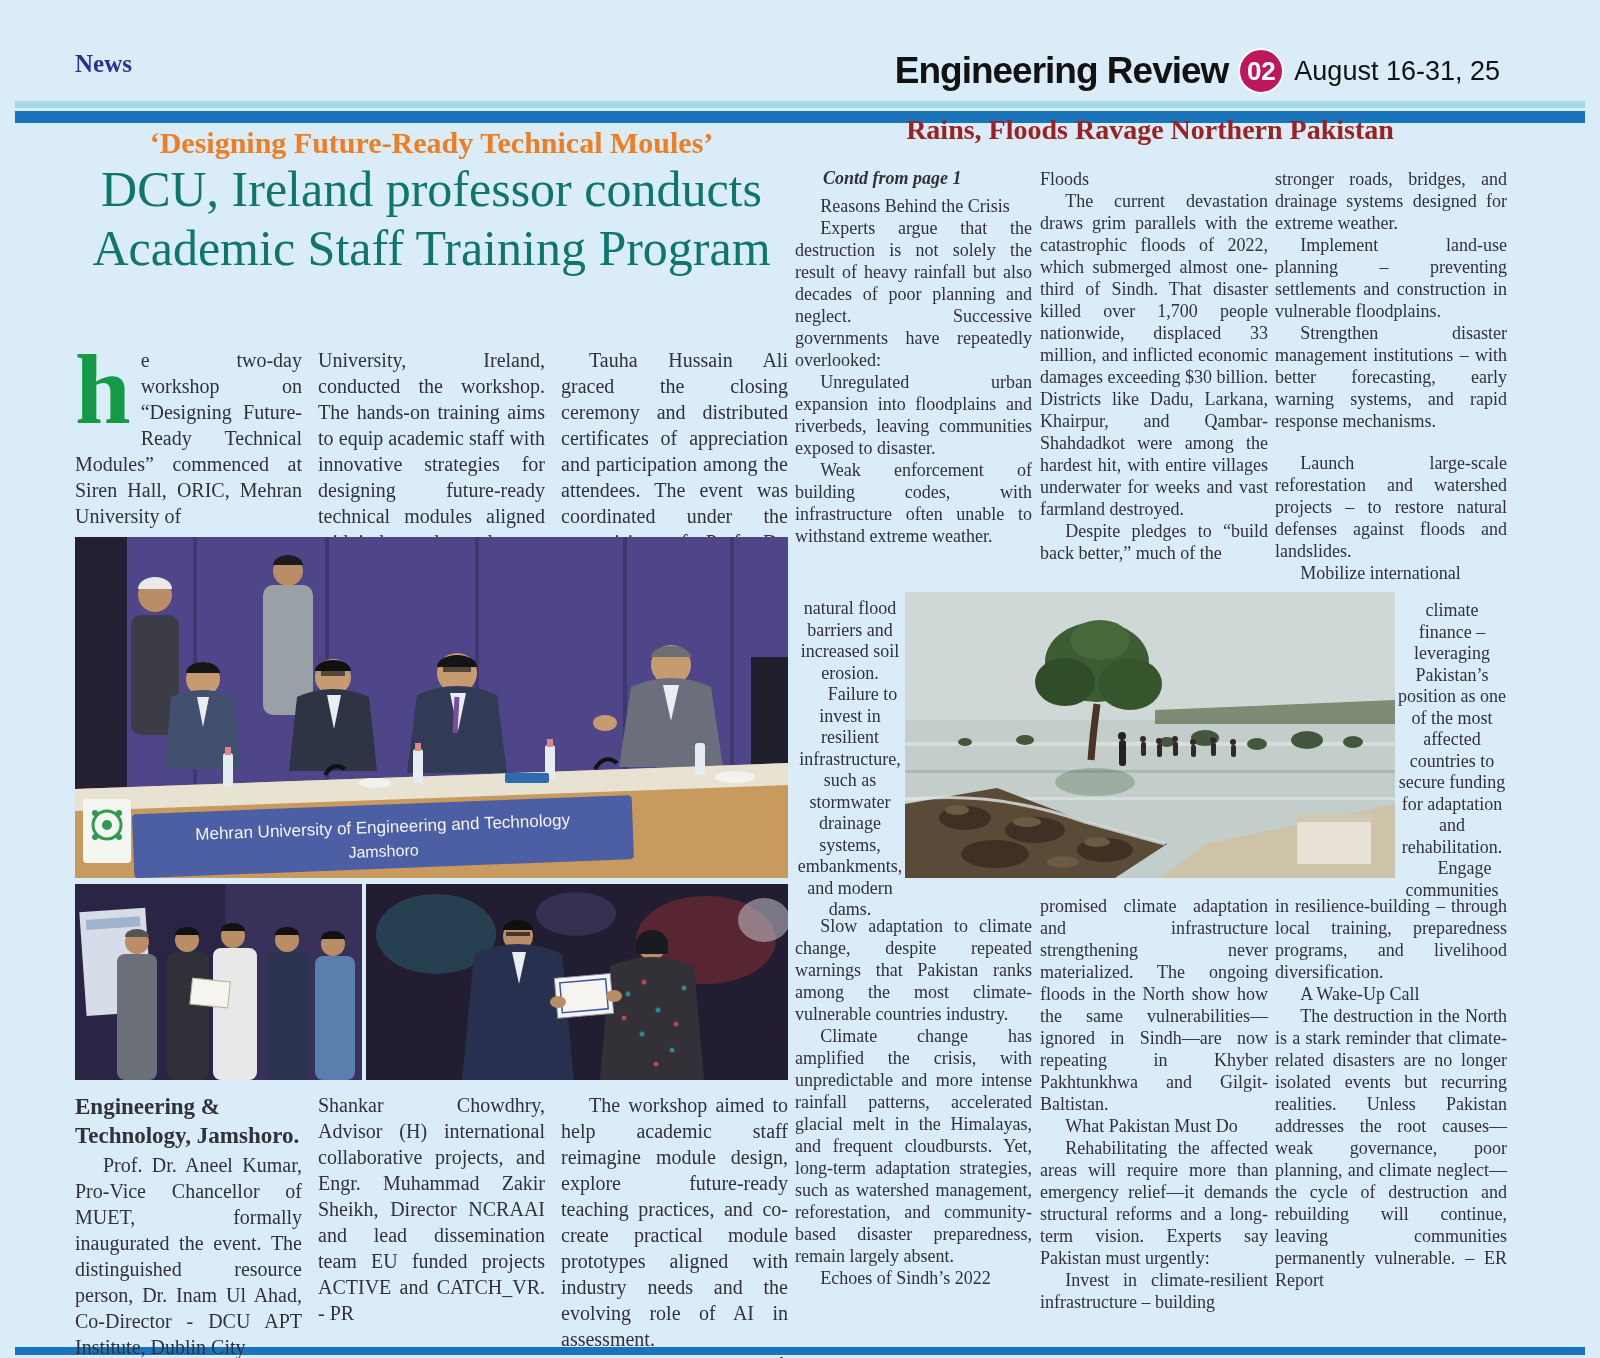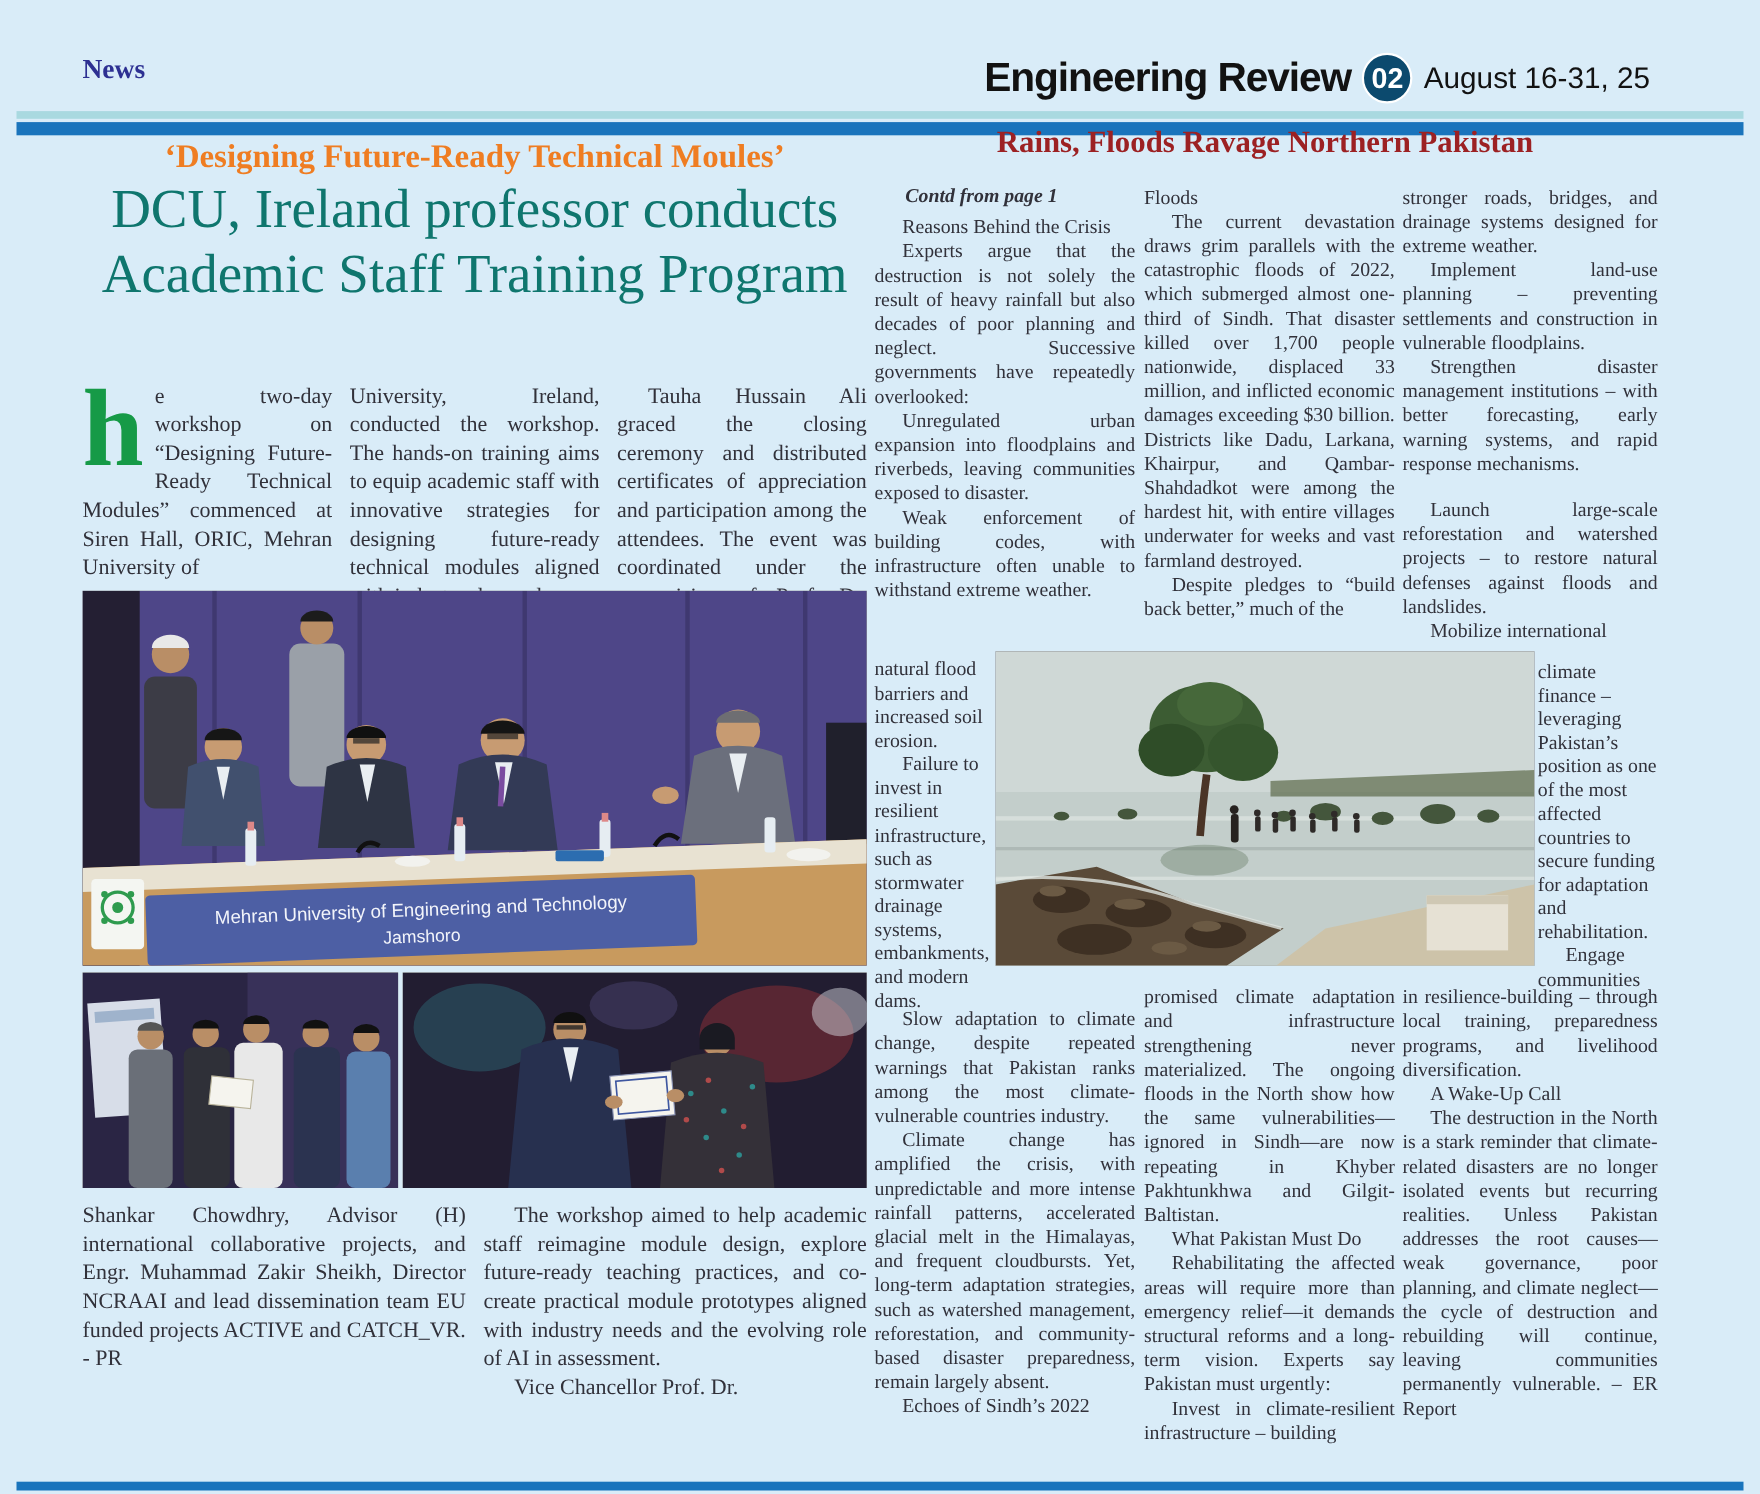--- a/index.html
+++ b/index.html
@@ -7,21 +7,21 @@
     width:1600px;height:1358px;position:relative;overflow:hidden;
     background:#d9ecf8;
     font-family:"Liberation Serif",serif;color:#31313a;
   }
   .abs{position:absolute;}
 
   
   .news-label{left:75px;top:50px;font-size:25px;font-weight:600;color:#2d3092;}
   .mast-group{top:48px;right:100px;display:flex;align-items:center;gap:10px;}
   .mast-title{font-family:"Liberation Sans",sans-serif;font-weight:bold;font-size:37px;color:#121212;letter-spacing:-1px;margin-left:48px;}
-  .page-badge{width:46px;height:46px;border-radius:50%;background:#0c4a6e;color:#fff;
+  .page-badge{width:46px;height:46px;border-radius:50%;background:#be185d;color:#fff;
     display:flex;align-items:center;justify-content:center;
     font:bold 26px "Liberation Sans",sans-serif;border:2px solid #ffffff;box-sizing:border-box;}
   .mast-date{font-family:"Liberation Sans",sans-serif;font-size:27px;color:#121212;}
   .bar1{left:15px;right:15px;top:101px;height:7px;background:#a9d9e0;}
   .bar2{left:15px;right:15px;top:111px;height:12px;background:#1a74bc;}
   .bar3{left:15px;right:15px;top:1347px;height:8px;background:#1a74bc;}
 
   
   .kicker{left:75px;top:126px;width:713px;text-align:center;font-size:30px;font-weight:bold;color:#ef7d22;}
   .headline-green{left:75px;top:160px;width:713px;text-align:center;font-size:50px;line-height:1.18;font-weight:normal;color:#0f766e;}
@@ -34,21 +34,21 @@
   .lead-bold{font-size:23px;line-height:29px;font-weight:bold;margin:0 0 2px 0;}
   .dropcap{float:left;font-size:100px;line-height:74px;font-weight:bold;color:#169a47;margin:6px 10px 0 0;}
 
   
   .headline-maroon{left:792px;top:114px;width:716px;text-align:center;font-size:28px;font-weight:bold;color:#9c2123;white-space:nowrap;}
   .contd{font-size:18px;font-weight:bold;font-style:italic;margin:0 0 6px 28px;}
   .rp{font-size:18px;line-height:22px;text-align:justify;margin:0;}
   .rp.ind{text-indent:1.4em;}
   .rp.gap{margin-top:20px;}
   .rcol{position:absolute;}
-  .rnarrow .rp{line-height:21.5px;text-align:left;}
+  .rnarrow .rp{line-height:21.5px;text-align:center;}
 
   
   .photo{position:absolute;overflow:hidden;background:#888;}
   .photo svg{display:block;}
 </style>
 </head>
 <body>
 
 <div class="abs news-label">News</div>
 <div class="abs mast-group">
@@ -208,20 +208,24 @@
       <rect x="190" y="92" width="56" height="40" fill="#f5f4ee" stroke="#8a93b5"></rect>
       <rect x="195" y="97" width="46" height="30" fill="none" stroke="#3f57a0" stroke-width="1.5"></rect>
     </g>
     <ellipse cx="192" cy="118" rx="8" ry="6" fill="#b98e66"></ellipse>
     <ellipse cx="248" cy="112" rx="8" ry="6" fill="#b98e66"></ellipse>
   </svg>
 </div>
 
 <div class="abs cols cols-bottom">
   <div class="col">
+    <p class="lead-bold">Engineering &amp; Technology, Jamshoro.</p>
+    <p class="bt ind">Prof. Dr. Aneel Kumar, Pro-Vice Chancellor of MUET, formally inaugurated the event. The distinguished resource person, Dr. Inam Ul Ahad, Co-Director - DCU APT Institute, Dublin City</p>
+  </div>
+  <div class="col">
     <p class="bt">Shankar Chowdhry, Advisor (H) international collaborative projects, and Engr. Muhammad Zakir Sheikh, Director NCRAAI and lead dissemination team EU funded projects ACTIVE and CATCH_VR. - PR</p>
   </div>
   <div class="col">
     <p class="bt ind">The workshop aimed to help academic staff reimagine module design, explore future-ready teaching practices, and co-create practical module prototypes aligned with industry needs and the evolving role of AI in assessment.</p>
     <p class="bt ind">Vice Chancellor Prof. Dr.</p>
   </div>
 </div>
 
 <div class="abs headline-maroon">Rains, Floods Ravage Northern Pakistan</div>
 

